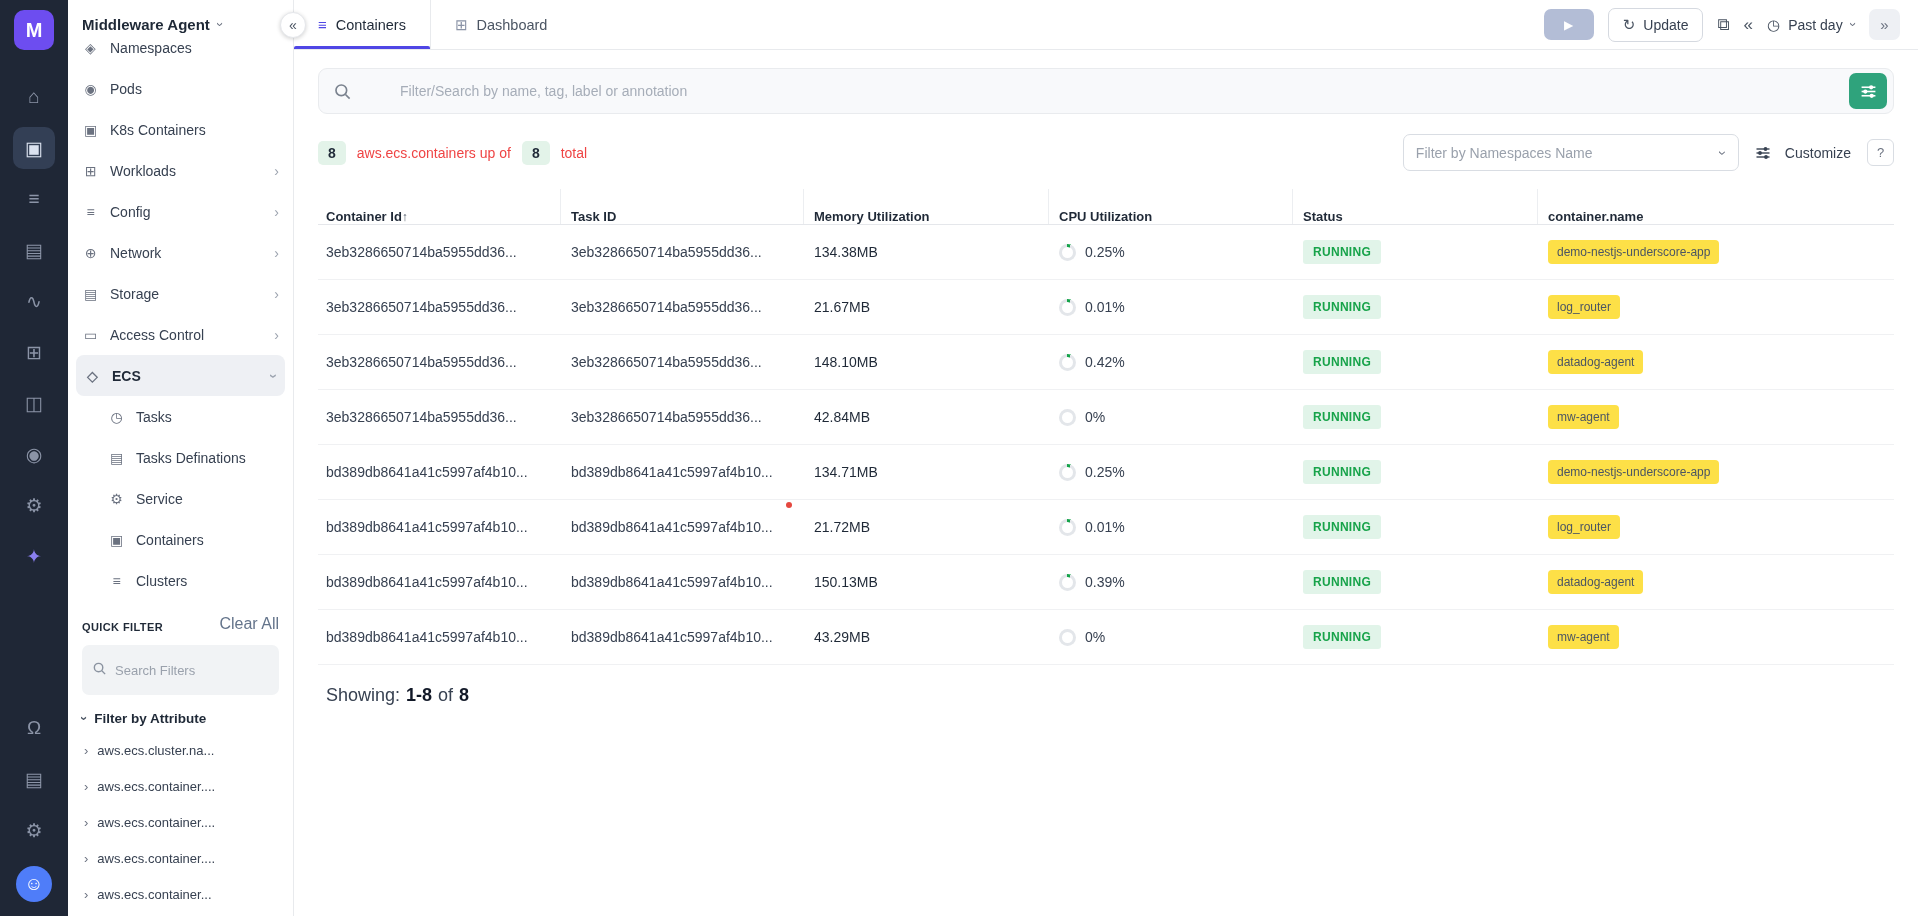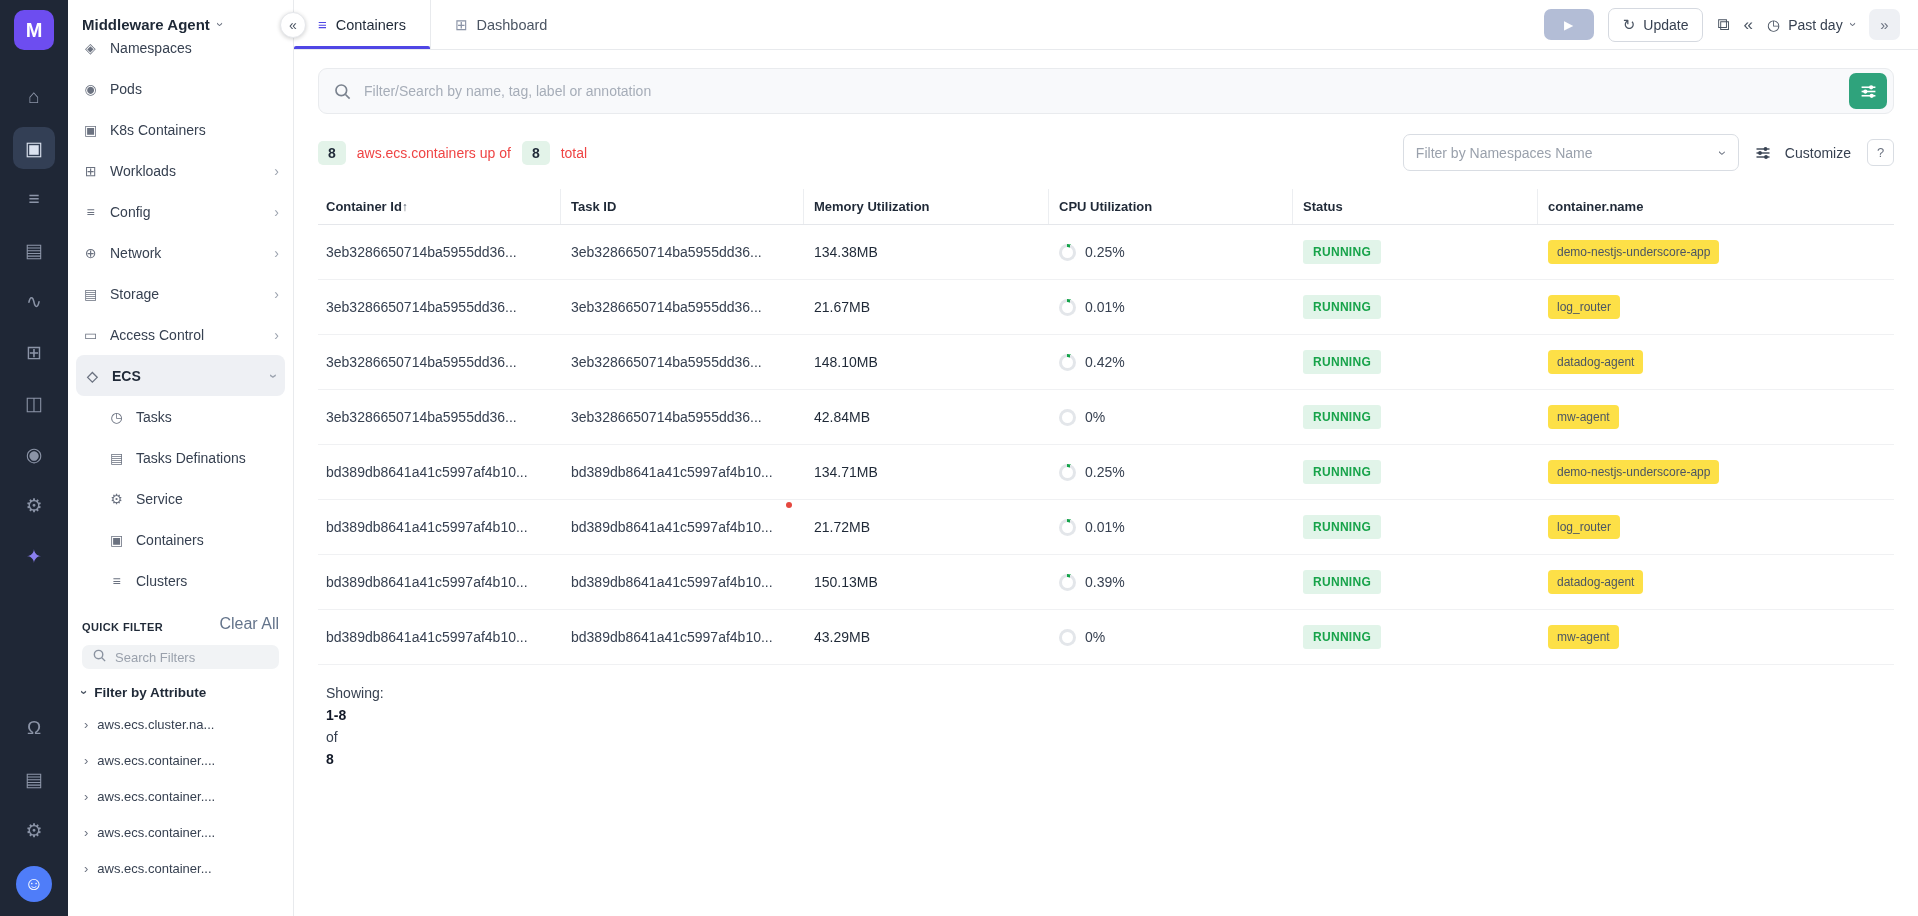--- a/index.html
+++ b/index.html
@@ -41,21 +41,21 @@
   .sb-item .chev { color:#9ca3af; font-size:14px; }
   .sb-item.active { background:#eef0f4; border-radius:8px; margin:0 8px; padding:0 8px;
     font-weight:bold; color:#1f2937; }
   .sb-sub { padding-left:26px; }
   .rot90 { display:inline-block; transform:rotate(90deg); }
 
   .qf { margin-top:14px; padding:0 14px; display:flex; flex-direction:column; min-height:0; }
   .qf-head { display:flex; align-items:flex-end; justify-content:space-between; }
   .qf-title { font-size:11px; font-weight:bold; letter-spacing:.4px; color:#1f2937; }
   .qf-clear { font-size:16px; color:#64748b; cursor:pointer; }
-  .qf-search { margin-top:12px; height:24px; background:#f1f3f5; border-radius:7px;
+  .qf-search { margin-top:12px; height:50px; background:#f1f3f5; border-radius:7px;
     display:flex; align-items:center; gap:8px; padding:0 10px; color:#8b93a0; }
   .qf-search input { border:none; outline:none; background:transparent; font-size:13px;
     color:#374151; width:100%; font-family:inherit; }
   .qf-search input::placeholder { color:#9aa1ac; }
   .qf-attr-head { margin-top:16px; display:flex; align-items:center; gap:8px;
     font-size:13.5px; font-weight:bold; color:#1f2937; cursor:pointer; }
   .qf-attr-head .chev { color:#4b5563; font-size:13px; }
   .qf-list { margin-top:6px; overflow:hidden; }
   .qf-attr { height:36px; display:flex; align-items:center; gap:9px; font-size:13px;
     color:#374151; cursor:pointer; padding-left:2px; }
@@ -83,21 +83,21 @@
   .range-btn { display:flex; align-items:center; gap:8px; font-size:14px; color:#374151;
     background:none; border:none; cursor:pointer; font-family:inherit; }
   .chev-box { width:31px; height:31px; border-radius:7px; background:#eef0f4; color:#6b7280;
     display:flex; align-items:center; justify-content:center; font-size:15px; border:none; cursor:pointer; }
 
   .content { padding:18px 24px 0; display:flex; flex-direction:column; flex:1; min-height:0; position:relative; }
   .searchbar { height:46px; background:#f8f9fb; border:1px solid #e9ebee; border-radius:9px;
     display:flex; align-items:center; gap:12px; padding:0 6px 0 14px; flex:0 0 auto; }
   .searchbar .mag { color:#7a828e; display:flex; }
   .searchbar input { flex:1; border:none; outline:none; background:transparent;
-    font-size:14px; color:#374151; font-family:inherit; }
+    font-size:14px; color:#374151; font-family:inherit;margin-left:36px; }
   .searchbar input::placeholder { color:#a6adb8; }
   .add-filter-btn { width:38px; height:36px; border-radius:7px; background:#2fa37c;
     border:none; color:#fff; display:flex; align-items:center; justify-content:center; cursor:pointer; }
 
   .summary { margin-top:20px; display:flex; align-items:center; gap:11px; flex:0 0 auto; }
   .count-badge { background:#e3f3e9; color:#1f2937; font-size:14px; font-weight:bold;
     padding:4px 10px; border-radius:5px; }
   .summary-text { font-size:14px; color:#ef4444; }
   .summary-right { margin-left:auto; display:flex; align-items:center; gap:16px; }
   .name-select { width:336px; height:37px; border:1px solid #d9dde3; border-radius:7px;
@@ -107,38 +107,38 @@
   .customize { display:flex; align-items:center; gap:14px; font-size:14px; color:#374151;
     background:none; border:none; cursor:pointer; font-family:inherit; }
   .help-btn { width:27px; height:27px; border:1px solid #d9dde3; border-radius:6px;
     background:#fff; color:#6b7280; font-size:13px; display:flex; align-items:center;
     justify-content:center; cursor:pointer; }
 
   .table { margin-top:18px; flex:0 0 auto; }
   .thead, .trow { display:grid; grid-template-columns:243px 243px 245px 244px 245px 1fr; align-items:center; }
   .thead { height:36px; border-bottom:1px solid #e5e7eb; }
   .th { font-size:13px; font-weight:bold; color:#1f2937; padding:0 10px; height:100%;
-    display:flex; align-items:center; border-right:1px solid #eceef1; }
+    display:flex; align-items:flex-end; border-right:1px solid #eceef1; }
   .th:first-child { padding-left:8px; }
   .th:last-child { border-right:none; }
   .sort { color:#4b5563; font-size:12px; }
   .trow { height:55px; border-bottom:1px solid #f0f1f3; cursor:pointer; }
   .td { padding:0 10px; font-size:14px; color:#374151; white-space:nowrap;
     overflow:hidden; text-overflow:ellipsis; }
   .td:first-child { padding-left:8px; }
   .td.mem { color:#1f2937; }
   .cpu-cell { display:flex; align-items:center; gap:9px; }
   .donut { width:17px; height:17px; border-radius:50%; display:flex; align-items:center;
     justify-content:center; flex:0 0 auto; background:#e3e6ea; }
   .donut i { width:11px; height:11px; background:#fff; border-radius:50%; }
   .status-badge { display:inline-block; background:#e1f4e9; color:#17a34a; font-size:12px;
     font-weight:bold; letter-spacing:.3px; padding:5px 10px; border-radius:3px; }
   .name-chip { display:inline-block; background:#fde047; color:#4b5563; font-size:12px;
     padding:5px 9px; border-radius:4px; }
-  .tfoot { padding:20px 8px; font-size:14px; color:#374151; display:flex; gap:6px;flex-direction:column; }
+  .tfoot { padding:20px 8px; font-size:18px; color:#374151; display:flex; gap:6px; }
   .tfoot b { color:#111827; }
   .red-dot { position:absolute; width:6px; height:6px; border-radius:50%; background:#e5483f;
     left:492px; top:452px; }
 </style>
 </head>
 <body>
 
 <div class="app">
 
   <nav class="rail">

